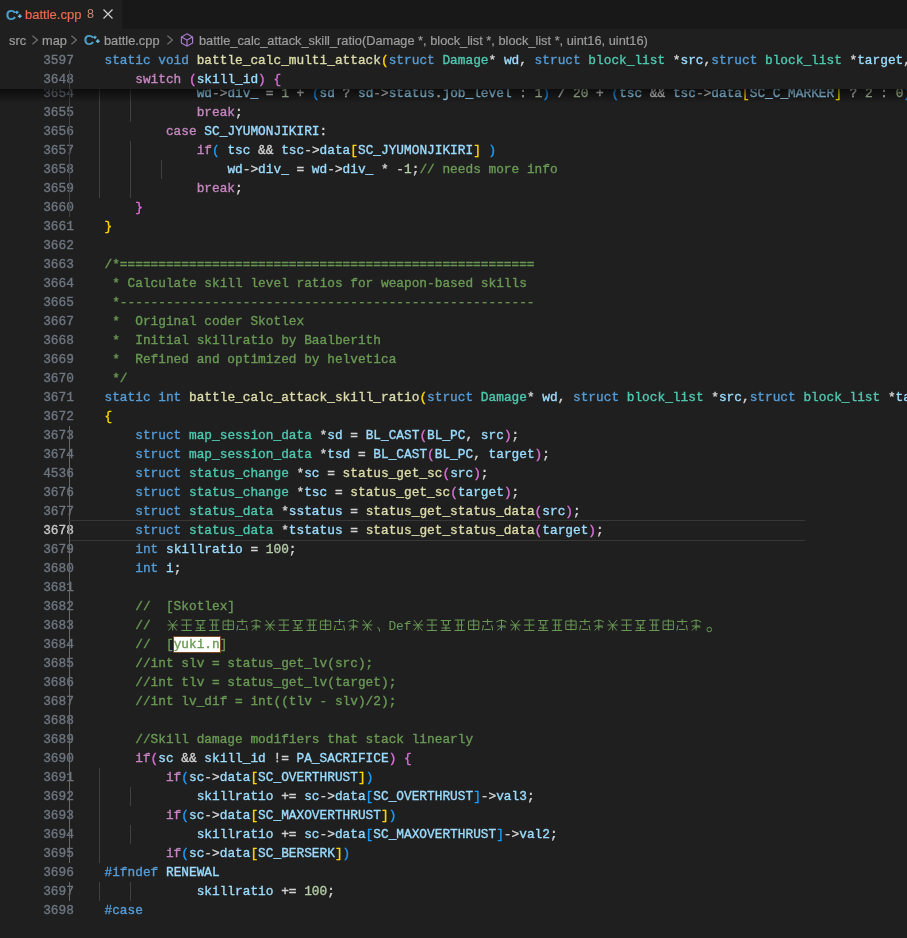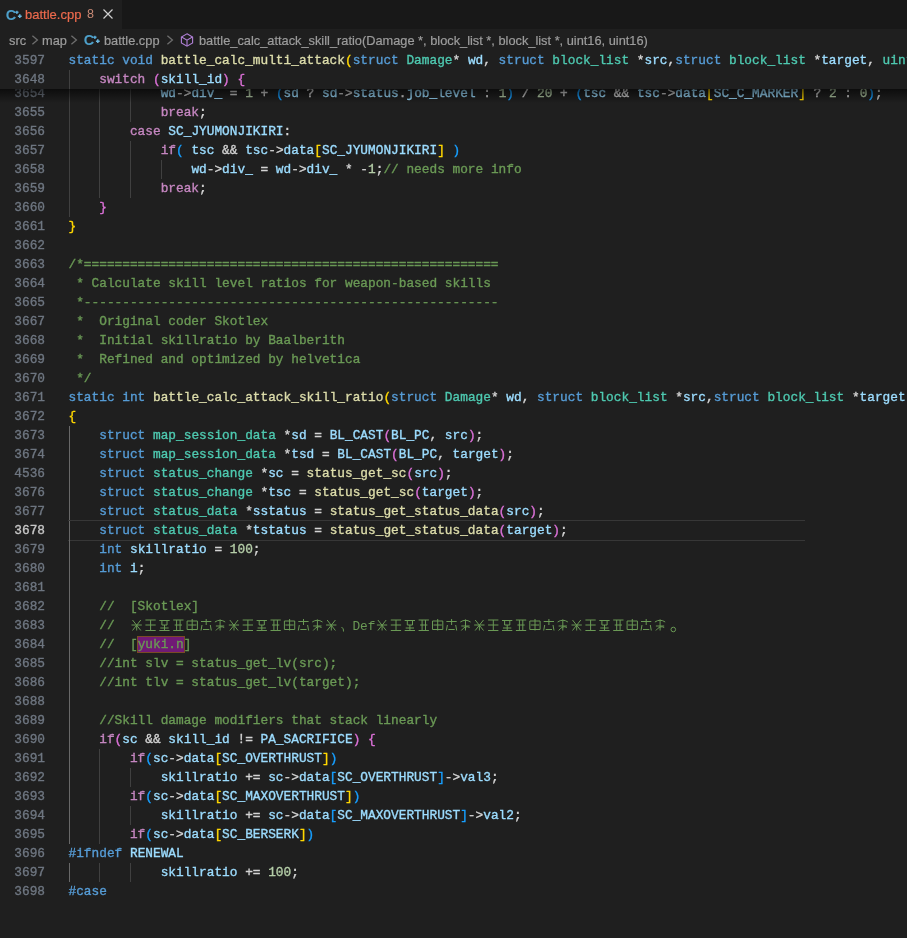--- a/index.html
+++ b/index.html
@@ -11,30 +11,30 @@
 #tab .tclose { position:absolute; left:100px; top:6px; }
 #crumbs { position:absolute; left:0; top:29px; width:907px; height:22px; background:#1f1f1f;
   color:#9d9d9d; font-size:12.8px; -webkit-text-stroke:0.2px currentColor; white-space:nowrap; }
 #crumbs .it { position:absolute; top:4px; }
 #crumbs .ic { position:absolute; top:3px; }
 #code { position:absolute; left:0; top:84px; width:805px; }
 .row { position:relative; height:19px; white-space:pre; font-family:"Liberation Mono", monospace;
   font-size:12.8px; line-height:19px; color:#d4d4d4; -webkit-text-stroke:0.35px currentColor; }
 .row.cur:before { content:""; position:absolute; left:68px; right:0; top:-1px; height:1px; background:#373737; }
 .row.cur:after { content:""; position:absolute; left:68px; right:0; bottom:-1px; height:1px; background:#373737; }
-.ln { display:inline-block; width:45px; text-align:right; color:#6e7681; }
+.ln { display:inline-block; width:45px; text-align:center; color:#6e7681;margin-left:36px; }
 .lnc { color:#c6c6c6; }
 .cd { margin-left:23.5px; }
 .k { color:#569cd6; } .c { color:#c586c0; } .f { color:#dcdcaa; }
 .t { color:#4ec9b0; } .v { color:#9cdcfe; } .n { color:#b5cea8; }
 .cm { color:#6a9955; }
 .b1 { color:#ffd700; } .b2 { color:#da70d6; } .b3 { color:#179fff; }
 .g { position:absolute; top:0; bottom:0; width:1px; background:#404040; }
 .ga { background:#686868; }
-.hl { background:#701a75; box-shadow:0 0 0 1px #7a4a25;font-family:Liberation Mono, monospace; }
+.hl { background:#ffffff; box-shadow:0 0 0 1px #7a4a25;font-family:Liberation Mono, monospace; }
 #sticky { position:absolute; left:0; top:51px; width:907px; height:38px; background:#1f1f1f;
   }
 #shade { position:absolute; left:0; top:89px; width:907px; height:14px; background:linear-gradient(rgba(0,0,0,0.60), rgba(0,0,0,0)); }
 </style></head>
 <body>
 <div id="code">
 <div class="row"><i class="g" style="left:68.5px"></i><i class="g" style="left:99.2px"></i><i class="g" style="left:129.9px"></i><span class="ln">3654</span><span class="cd">            <span class="v">wd</span>-&gt;<span class="v">div_</span> = <span class="n">1</span> + <span class="b3">(</span><span class="v">sd</span> ? <span class="v">sd</span>-&gt;<span class="v">status</span>.<span class="v">job_level</span> : <span class="n">1</span><span class="b3">)</span> / <span class="n">20</span> + <span class="b3">(</span><span class="v">tsc</span> &amp;&amp; <span class="v">tsc</span>-&gt;<span class="v">data</span><span class="b1">[</span><span class="v">SC_C_MARKER</span><span class="b1">]</span> ? <span class="n">2</span> : <span class="n">0</span><span class="b3">)</span>;</span></div>
 <div class="row"><i class="g" style="left:68.5px"></i><i class="g" style="left:99.2px"></i><i class="g" style="left:129.9px"></i><span class="ln">3655</span><span class="cd">            <span class="c">break</span>;</span></div>
 <div class="row"><i class="g" style="left:68.5px"></i><i class="g" style="left:99.2px"></i><span class="ln">3656</span><span class="cd">        <span class="c">case</span> <span class="v">SC_JYUMONJIKIRI</span>:</span></div>
 <div class="row"><i class="g" style="left:68.5px"></i><i class="g" style="left:99.2px"></i><i class="g" style="left:129.9px"></i><span class="ln">3657</span><span class="cd">            <span class="c">if</span><span class="b3">(</span> <span class="v">tsc</span> &amp;&amp; <span class="v">tsc</span>-&gt;<span class="v">data</span><span class="b1">[</span><span class="v">SC_JYUMONJIKIRI</span><span class="b1">]</span> <span class="b3">)</span></span></div>
@@ -99,20 +99,21 @@
           <path d="M483.2 4.0 H493.5 M484.7 9.0 H492.0 M483.2 14.5 H493.5 M486.7 4.0 V14.5 M490.1 4.0 V14.5"></path>
           <path d="M497.1 5.0 H507.4 V13.5 H497.1 V5.0 M502.3 3.0 V14.5 M498.1 9.0 H506.4"></path>
           <path d="M516.2 3.0 V9.0 M511.0 5.5 H521.3 M512.0 9.0 L511.0 14.5 M520.3 9.0 L521.3 14.5 M513.0 13.5 H519.3"></path>
           <path d="M530.1 3.5 V14.5 M524.9 6.0 Q530.1 2.5 535.2 6.0 M525.9 14.5 Q530.1 9.0 534.2 11.5 M525.9 10.0 H534.2"></path>
           <circle cx="543.3" cy="13.5" r="2.3" fill="none"></circle>
           <text x="222.4" y="14" stroke="none" fill="#6a9955" font-family="Liberation Mono, monospace" font-size="12.8px">Def</text>
         </svg></span></div>
 <div class="row"><i class="g ga" style="left:68.5px"></i><span class="ln">3684</span><span class="cd">    <span class="cm">//  [</span><span class="hl"><span class="cm">yuki.n</span></span><span class="cm">]</span></span></div>
 <div class="row"><i class="g ga" style="left:68.5px"></i><span class="ln">3685</span><span class="cd">    <span class="cm">//int slv = status_get_lv(src);</span></span></div>
 <div class="row"><i class="g ga" style="left:68.5px"></i><span class="ln">3686</span><span class="cd">    <span class="cm">//int tlv = status_get_lv(target);</span></span></div>
+<div class="row"><i class="g ga" style="left:68.5px"></i><span class="ln">3687</span><span class="cd">    <span class="cm">//int lv_dif = int((tlv - slv)/2);</span></span></div>
 <div class="row"><i class="g ga" style="left:68.5px"></i><span class="ln">3688</span><span class="cd"></span></div>
 <div class="row"><i class="g ga" style="left:68.5px"></i><span class="ln">3689</span><span class="cd">    <span class="cm">//Skill damage modifiers that stack linearly</span></span></div>
 <div class="row"><i class="g ga" style="left:68.5px"></i><span class="ln">3690</span><span class="cd">    <span class="c">if</span><span class="b2">(</span><span class="v">sc</span> &amp;&amp; <span class="v">skill_id</span> != <span class="v">PA_SACRIFICE</span><span class="b2">)</span> <span class="b2">{</span></span></div>
 <div class="row"><i class="g ga" style="left:68.5px"></i><i class="g" style="left:99.2px"></i><span class="ln">3691</span><span class="cd">        <span class="c">if</span><span class="b3">(</span><span class="v">sc</span>-&gt;<span class="v">data</span><span class="b1">[</span><span class="v">SC_OVERTHRUST</span><span class="b1">]</span><span class="b3">)</span></span></div>
 <div class="row"><i class="g ga" style="left:68.5px"></i><i class="g" style="left:99.2px"></i><i class="g" style="left:129.9px"></i><span class="ln">3692</span><span class="cd">            <span class="v">skillratio</span> += <span class="v">sc</span>-&gt;<span class="v">data</span><span class="b3">[</span><span class="v">SC_OVERTHRUST</span><span class="b3">]</span>-&gt;<span class="v">val3</span>;</span></div>
 <div class="row"><i class="g ga" style="left:68.5px"></i><i class="g" style="left:99.2px"></i><span class="ln">3693</span><span class="cd">        <span class="c">if</span><span class="b3">(</span><span class="v">sc</span>-&gt;<span class="v">data</span><span class="b1">[</span><span class="v">SC_MAXOVERTHRUST</span><span class="b1">]</span><span class="b3">)</span></span></div>
 <div class="row"><i class="g ga" style="left:68.5px"></i><i class="g" style="left:99.2px"></i><i class="g" style="left:129.9px"></i><span class="ln">3694</span><span class="cd">            <span class="v">skillratio</span> += <span class="v">sc</span>-&gt;<span class="v">data</span><span class="b3">[</span><span class="v">SC_MAXOVERTHRUST</span><span class="b3">]</span>-&gt;<span class="v">val2</span>;</span></div>
 <div class="row"><i class="g ga" style="left:68.5px"></i><i class="g" style="left:99.2px"></i><span class="ln">3695</span><span class="cd">        <span class="c">if</span><span class="b3">(</span><span class="v">sc</span>-&gt;<span class="v">data</span><span class="b1">[</span><span class="v">SC_BERSERK</span><span class="b1">]</span><span class="b3">)</span></span></div>
 <div class="row"><span class="ln">3696</span><span class="cd"><span class="k">#ifndef</span> <span class="v">RENEWAL</span></span></div>
 <div class="row"><i class="g ga" style="left:68.5px"></i><i class="g" style="left:99.2px"></i><i class="g" style="left:129.9px"></i><span class="ln">3697</span><span class="cd">            <span class="v">skillratio</span> += <span class="n">100</span>;</span></div>

